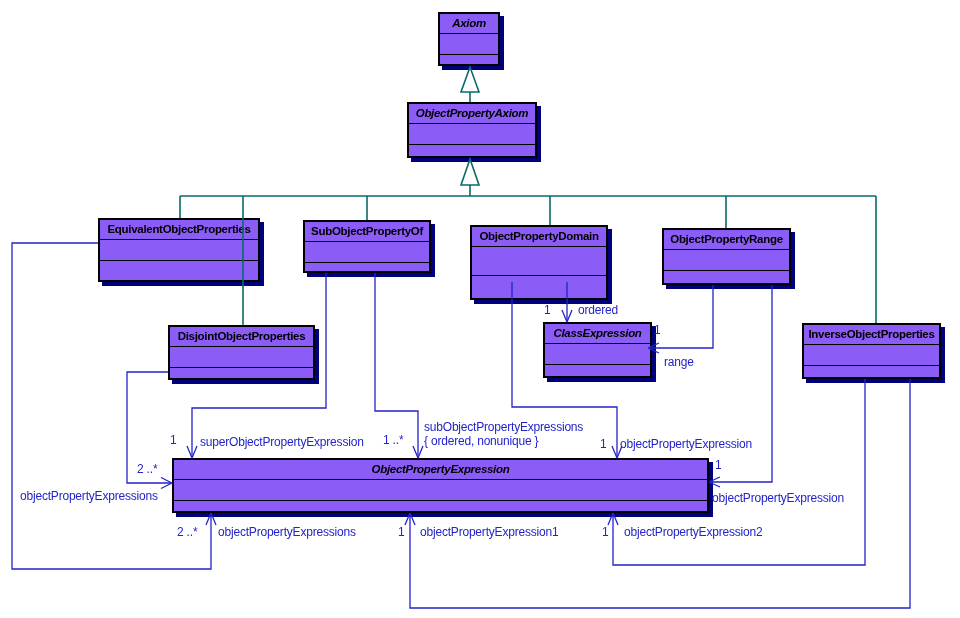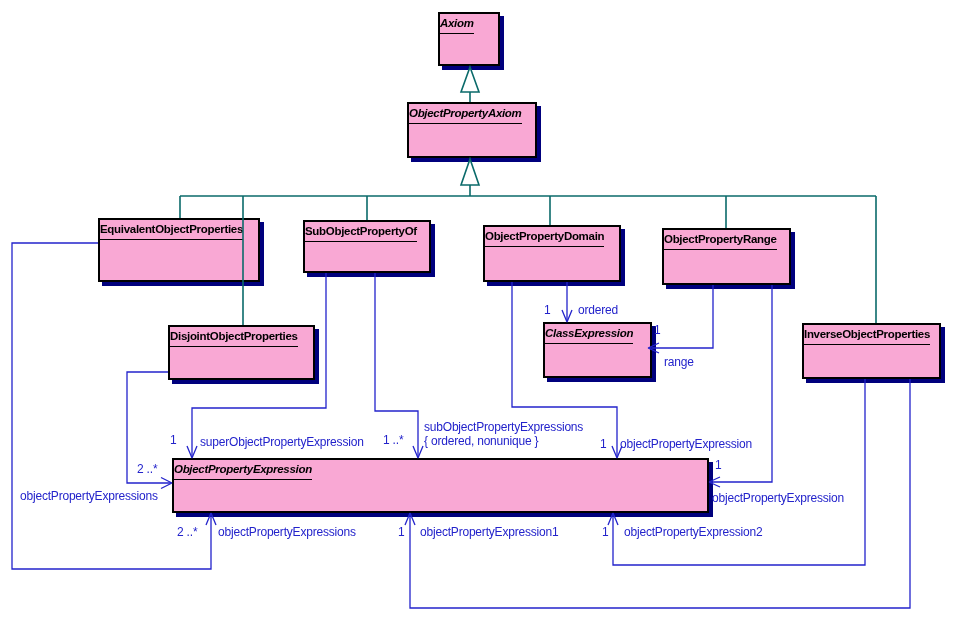--- a/index.html
+++ b/index.html
@@ -1,22 +1,22 @@
 <!DOCTYPE html>
 <html><head>
 <meta charset="utf-8">
 <style>
   html,body{margin:0;padding:0;background:#ffffff;}
   body{width:960px;height:618px;position:relative;font-family:"Liberation Sans",sans-serif;}
   .canvas{position:absolute;left:0;top:0;width:960px;height:618px;background:#fff;overflow:hidden;}
   svg.connectors{position:absolute;left:0;top:0;z-index:3;pointer-events:none;}
   .uml-class{
-    position:absolute;z-index:2;background:#f9a8d4;border:2px solid #000;
+    position:absolute;z-index:2;background:#8b5cf6;border:2px solid #000;
     box-shadow:4px 4px 0 #00007d;box-sizing:border-box;
-    display:flex;gap:20px;
+    display:flex;flex-direction:column;gap:20px;
   }
   .uml-class .c-title{
     height:19px;line-height:19px;border-bottom:1px solid #000;
     text-align:center;font-weight:bold;font-size:11.5px;
     letter-spacing:-0.3px;white-space:nowrap;color:#000;
   }
   .uml-class.abstract .c-title{font-style:italic;}
   .c-attrs{height:8px;border-bottom:1px solid #000;}
   .c-ops{flex:1;}
   .lbl{
@@ -108,21 +108,21 @@
     <div class="c-attrs"></div>
     <div class="c-ops"></div>
   </div>
 
   <div class="uml-class" style="left:303px;top:220px;width:128px;height:53px">
     <div class="c-title">SubObjectPropertyOf</div>
     <div class="c-attrs"></div>
     <div class="c-ops"></div>
   </div>
 
-  <div class="uml-class" style="left:483px;top:225px;width:138px;height:57px">
+  <div class="uml-class" style="left:470px;top:225px;width:138px;height:75px">
     <div class="c-title">ObjectPropertyDomain</div>
     <div class="c-attrs"></div>
     <div class="c-ops"></div>
   </div>
 
   <div class="uml-class" style="left:662px;top:228px;width:129px;height:57px">
     <div class="c-title">ObjectPropertyRange</div>
     <div class="c-attrs"></div>
     <div class="c-ops"></div>
   </div>

